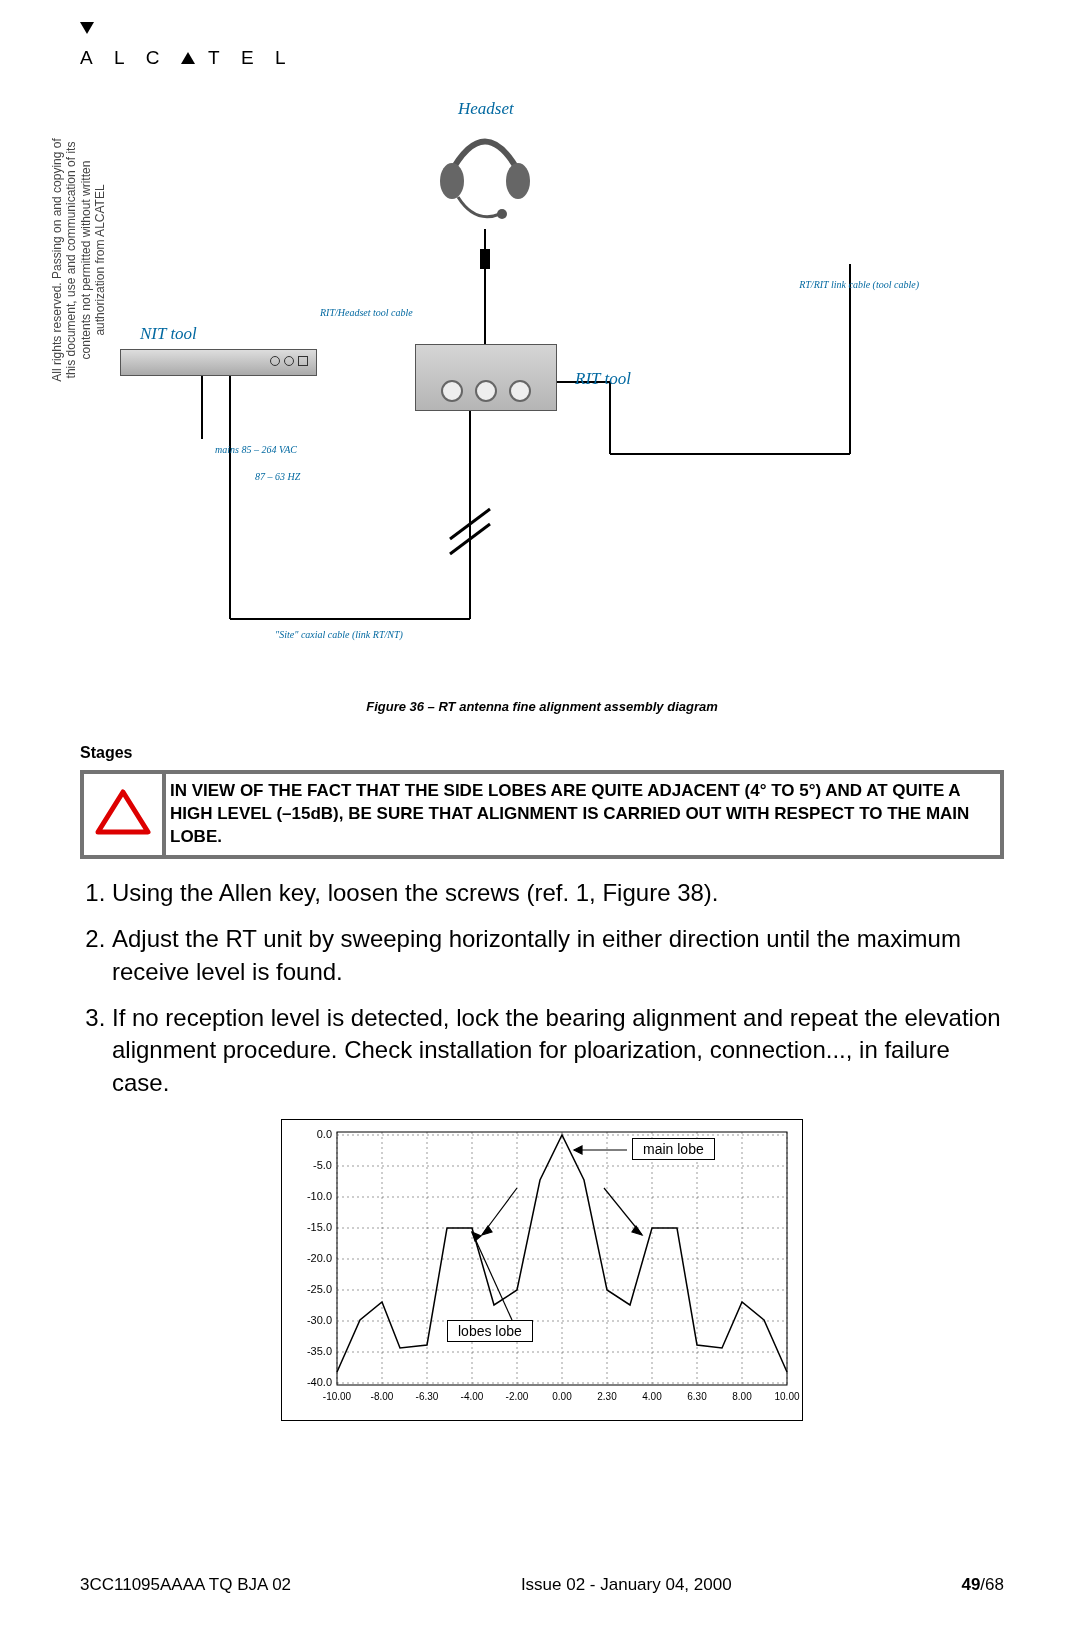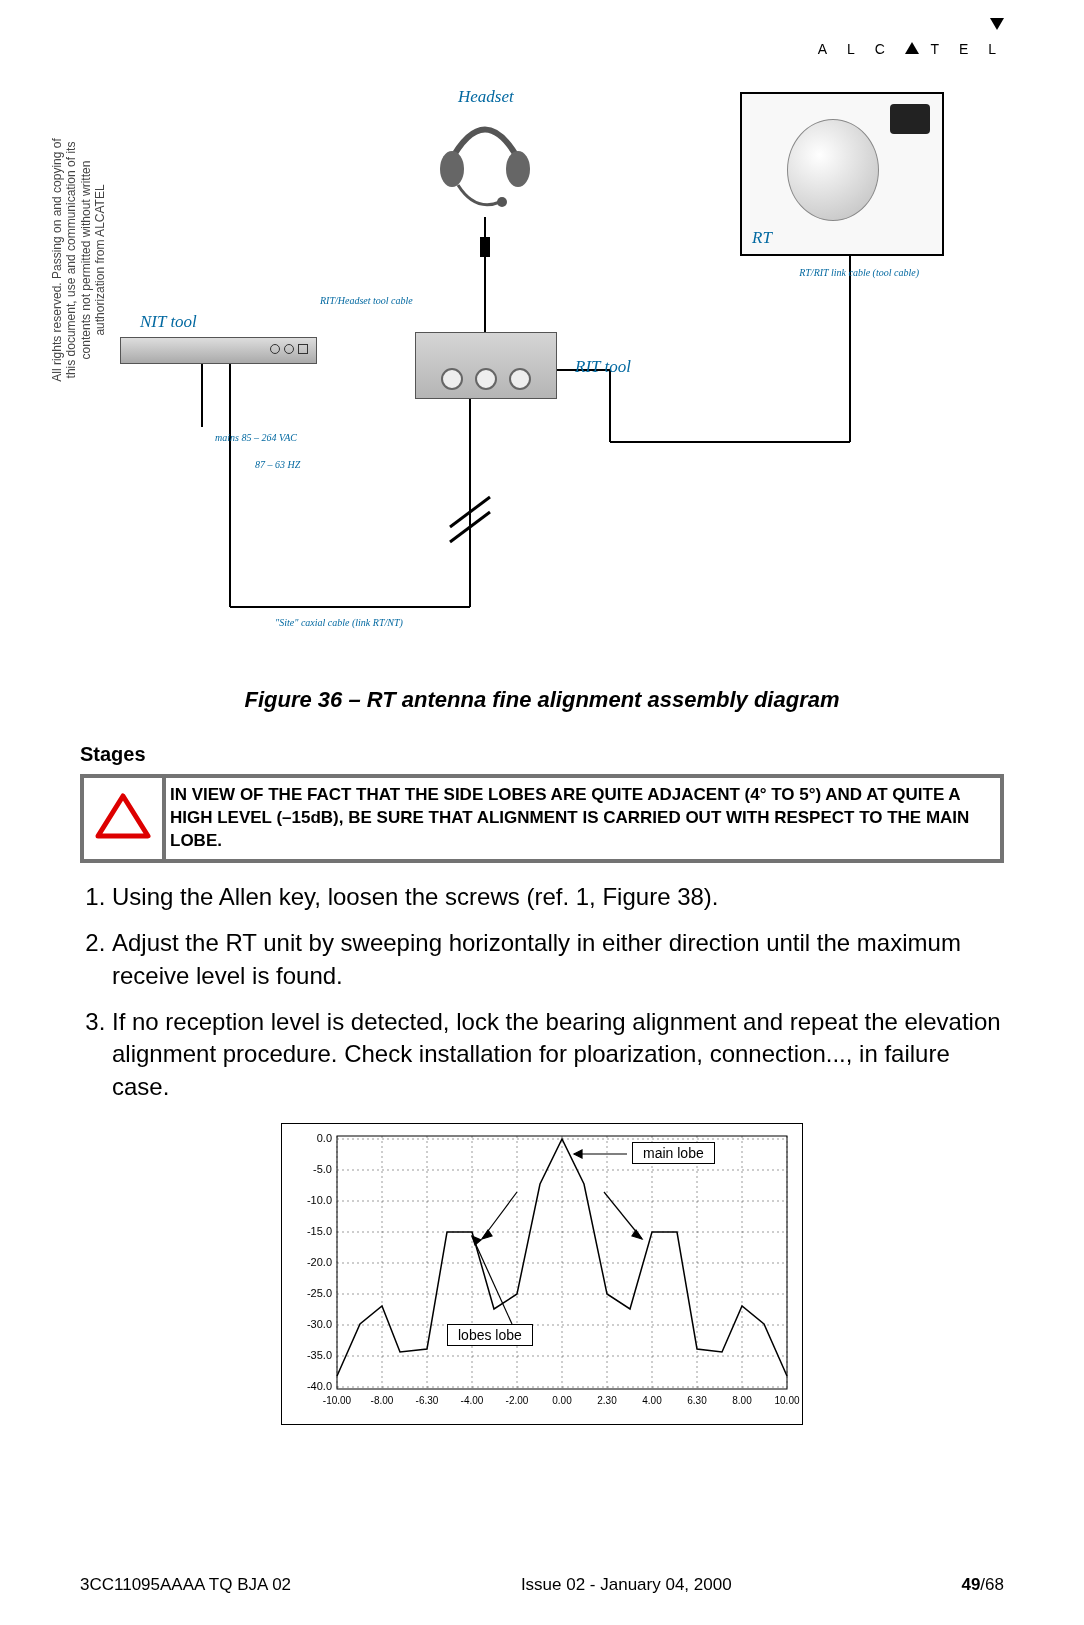--- a/index.html
+++ b/index.html
@@ -14,23 +14,23 @@
     position: relative;
   }
   .page {
     position: relative;
     width: 1084px;
     height: 1625px;
     box-sizing: border-box;
     padding: 20px 80px 50px 80px;
   }
   .logo {
-    text-align: right;
+    text-align: left;
     letter-spacing: 8px;
-    font-size: 14px;
+    font-size: 19px;
     font-weight: 400;
     margin-top: 5px;
   }
   .side-note {
     position: absolute;
     left: 50px;
     top: 260px;
     transform: rotate(-90deg);
     transform-origin: left top;
     font-size: 12px;
@@ -69,25 +69,25 @@
   }
   .dish {
     position:absolute; left:45px; top:25px; width:90px; height:100px;
     border-radius:50%; background:radial-gradient(circle at 35% 35%, #fff, #bbb);
     border:1px solid #888;
   }
   .caption {
     text-align:center;
     font-weight:bold;
     font-style:italic;
-    font-size:22px;
+    font-size:13px;
     margin: 20px 0 30px 0;
   }
   h4.stages {
-    font-size:20px;
+    font-size:16px;
     font-weight:bold;
     margin: 30px 0 8px 0;
   }
   .warn-table {
     width:100%;
     border:2px solid #000;
     border-collapse:collapse;
   }
   .warn-table td { border:4px solid #737373; padding:6px 4px; vertical-align:middle; }
   .warn-icon-cell { width:70px; text-align:center; background:#fff; }
@@ -159,25 +159,20 @@
 
     <div class="lbl" style="left:378px; top:0px;">Headset</div>
     <svg class="headset" style="left:350px; top:20px;" width="110" height="110">
       <path d="M20 55 Q55 -10 90 55" stroke="#555" stroke-width="6" fill="none"></path>
       <ellipse cx="22" cy="62" rx="12" ry="18" fill="#666"></ellipse>
       <ellipse cx="88" cy="62" rx="12" ry="18" fill="#666"></ellipse>
       <path d="M28 78 Q45 105 70 95" stroke="#555" stroke-width="3" fill="none"></path>
       <circle cx="72" cy="95" r="5" fill="#555"></circle>
     </svg>
 
-    <div class="rt-box">
-      <div class="dish"></div>
-      <div style="position:absolute; right:12px; top:10px; width:40px; height:30px; background:#222; border-radius:4px;"></div>
-      <div class="lbl" style="left:10px; bottom:6px; font-style:italic;">RT</div>
-    </div>
 
     <div class="lbl small" style="right:85px; top:180px;">RT/RIT link cable (tool cable)</div>
     <div class="lbl small" style="left:240px; top:208px;">RIT/Headset tool cable</div>
 
     <div class="lbl" style="left:60px; top:225px;">NIT tool</div>
     <div class="box-img" style="left:40px; top:250px; width:195px; height:25px; background:linear-gradient(#ddd,#aaa);">
       <div style="position:absolute; right:8px; top:6px; display:flex; gap:4px;">
         <div style="width:8px;height:8px;border:1px solid #333;border-radius:50%;"></div>
         <div style="width:8px;height:8px;border:1px solid #333;border-radius:50%;"></div>
         <div style="width:8px;height:8px;border:1px solid #333;"></div>

